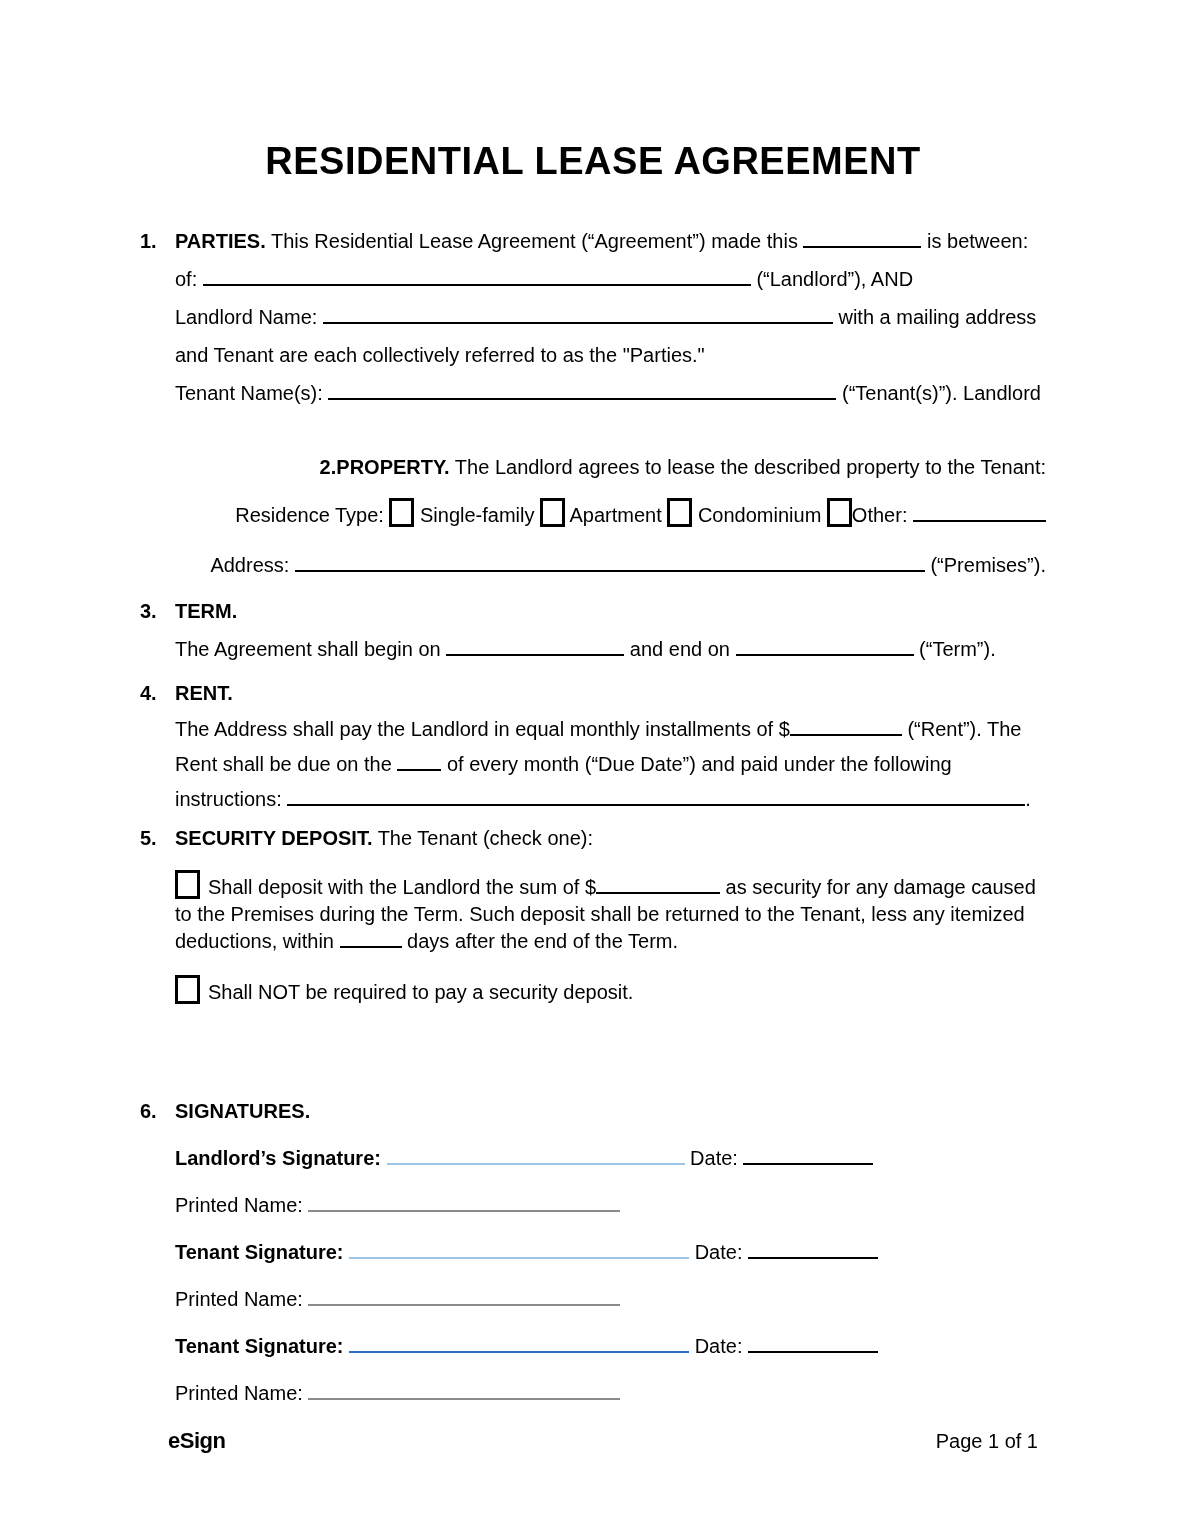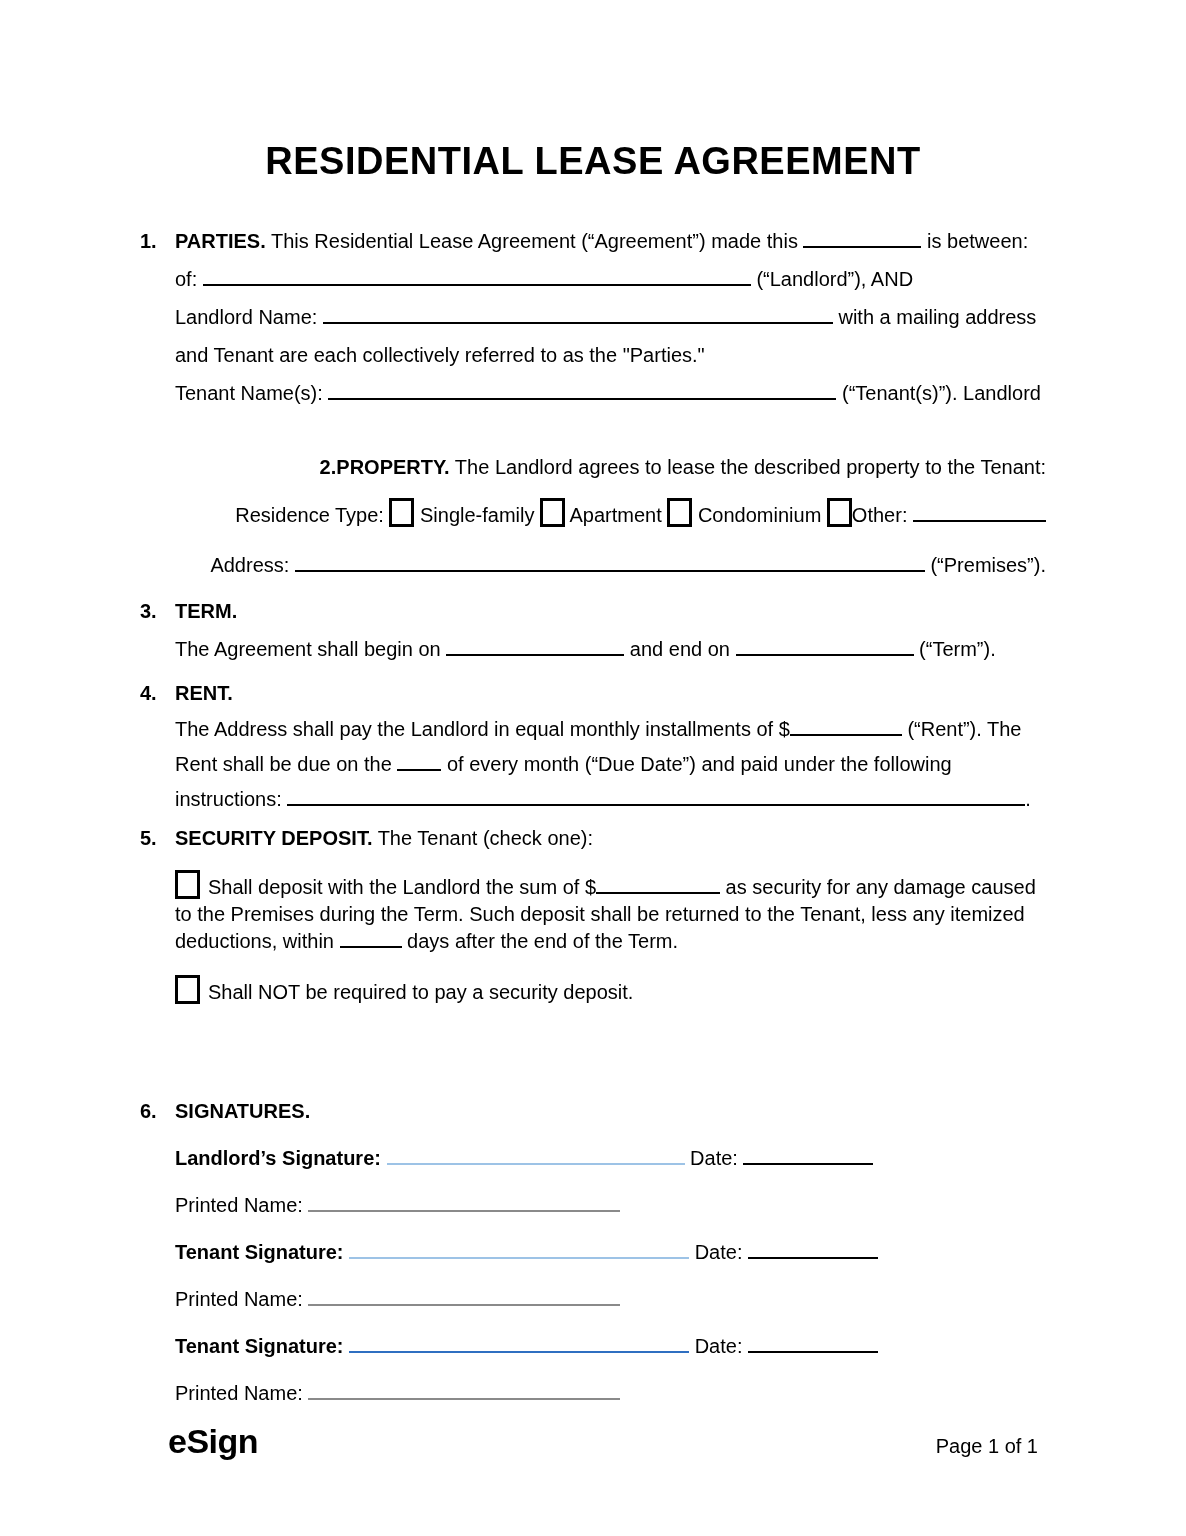--- a/index.html
+++ b/index.html
@@ -70,21 +70,21 @@
     height:13px;
     border-bottom:2px solid #8a8a8a;
   }
   .footer {
     position:absolute;
     left:168px; right:148px; top:1422px;
     display:flex;
     justify-content:space-between;
     align-items:baseline;
   }
-  .brand { font-weight:bold; font-size:34px; letter-spacing:-0.5px; }
+  .brand { font-weight:bold; font-size:22px; letter-spacing:-0.5px; }
   .pagenum { font-size:20px; }
 </style>
 </head>
 <body>
 
 <div class="page">
 
   <h1 class="title">RESIDENTIAL LEASE AGREEMENT</h1>
 
   <div class="sec1">

